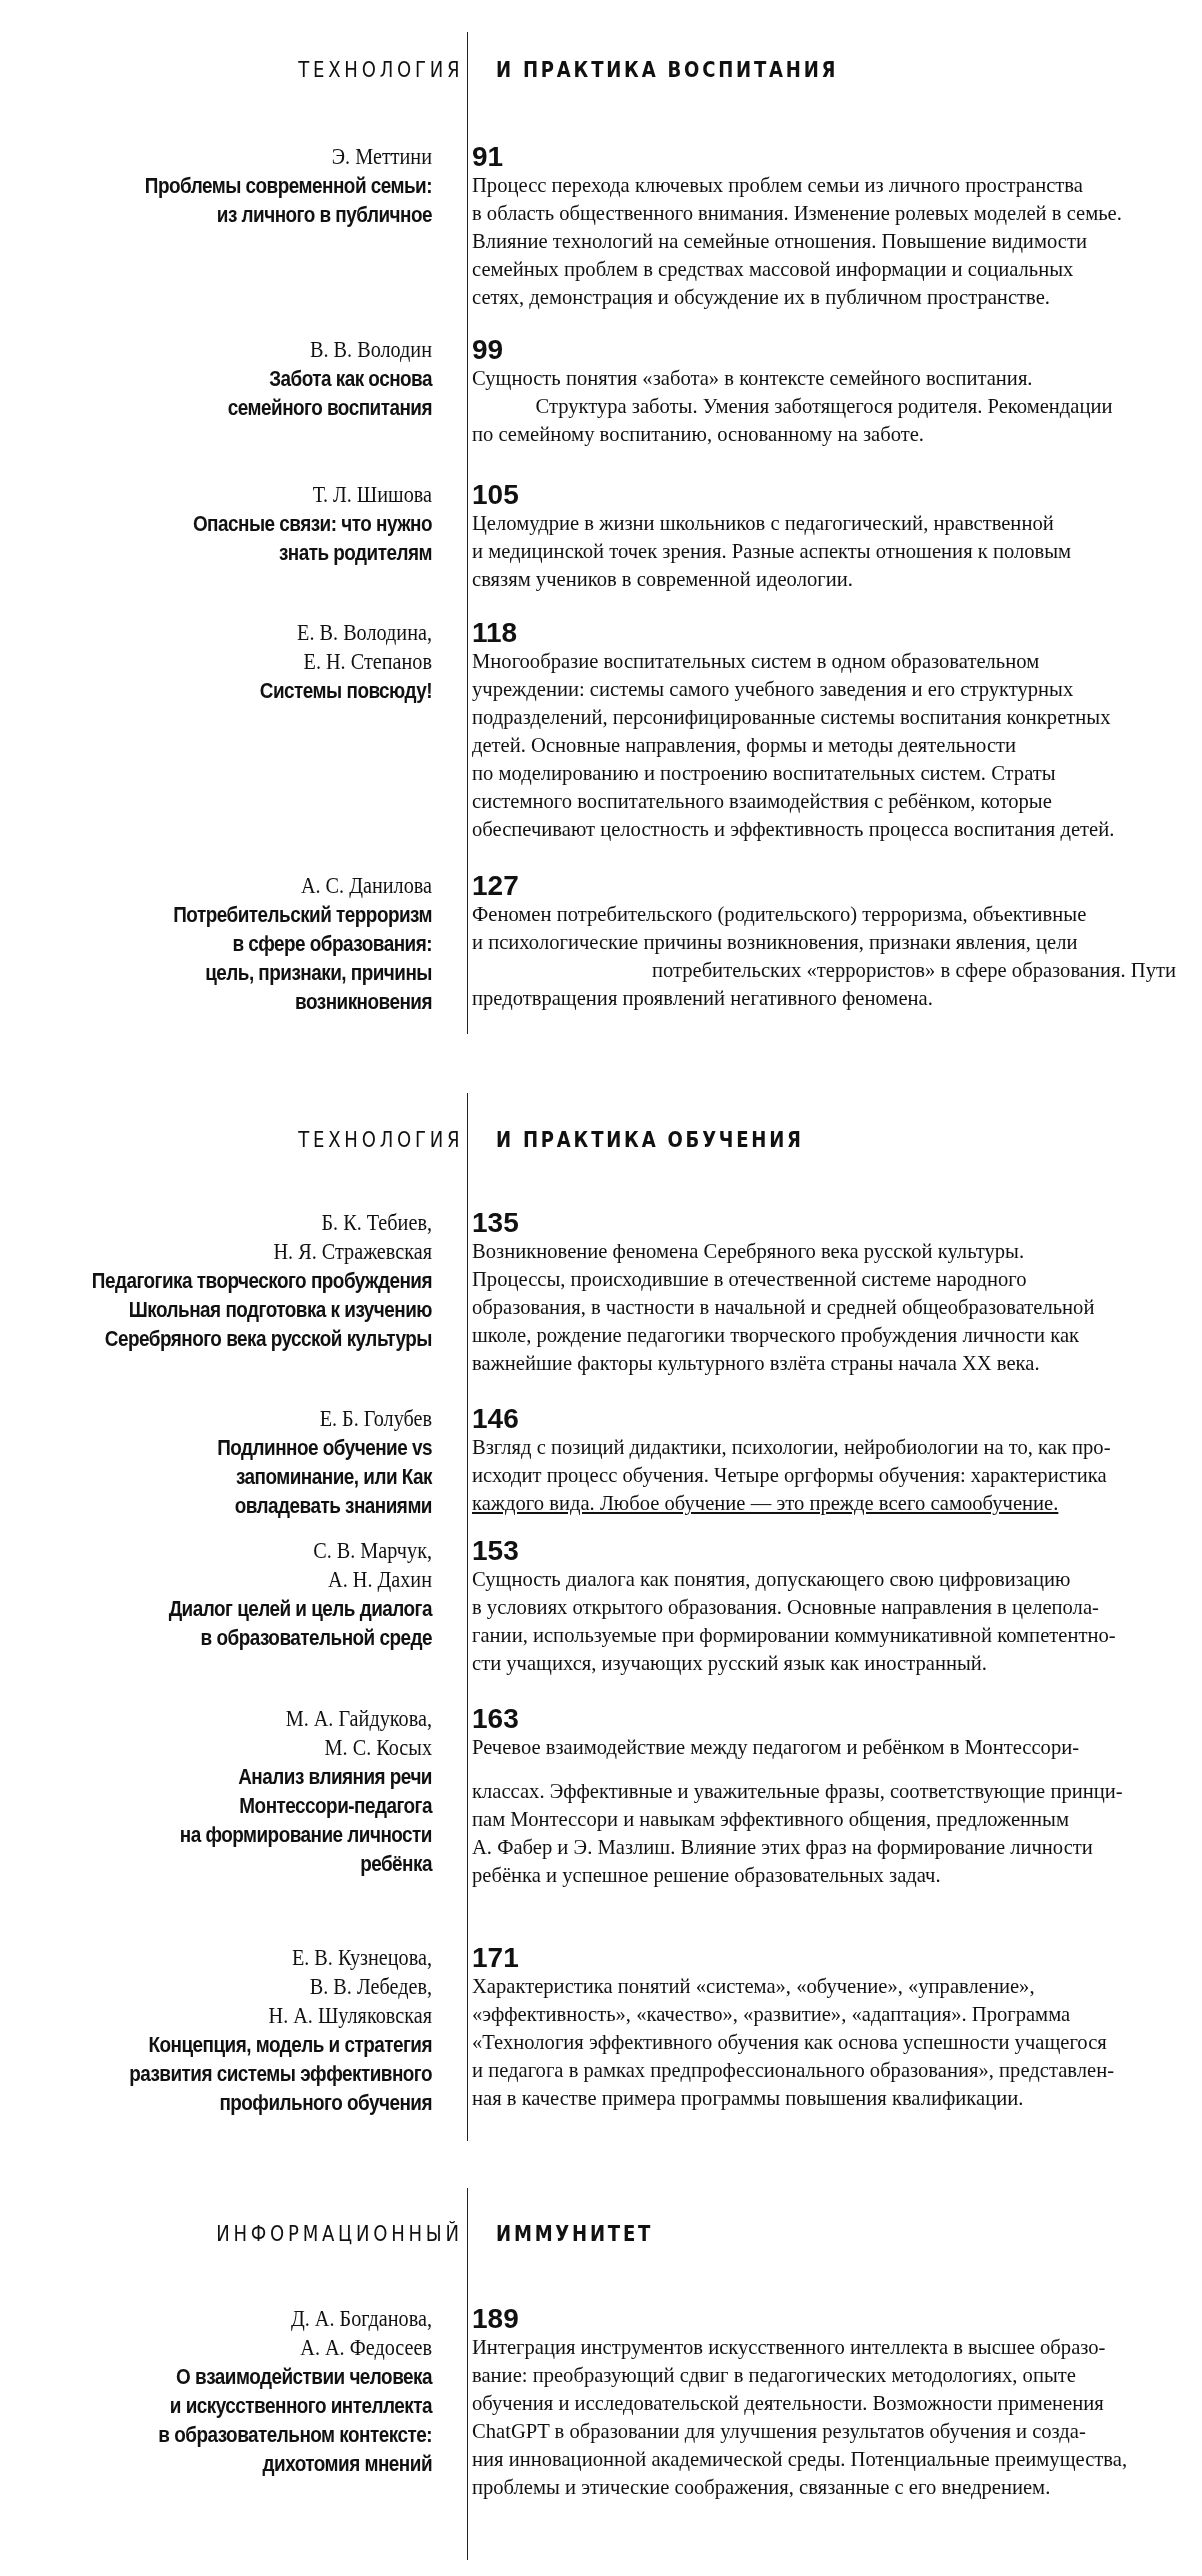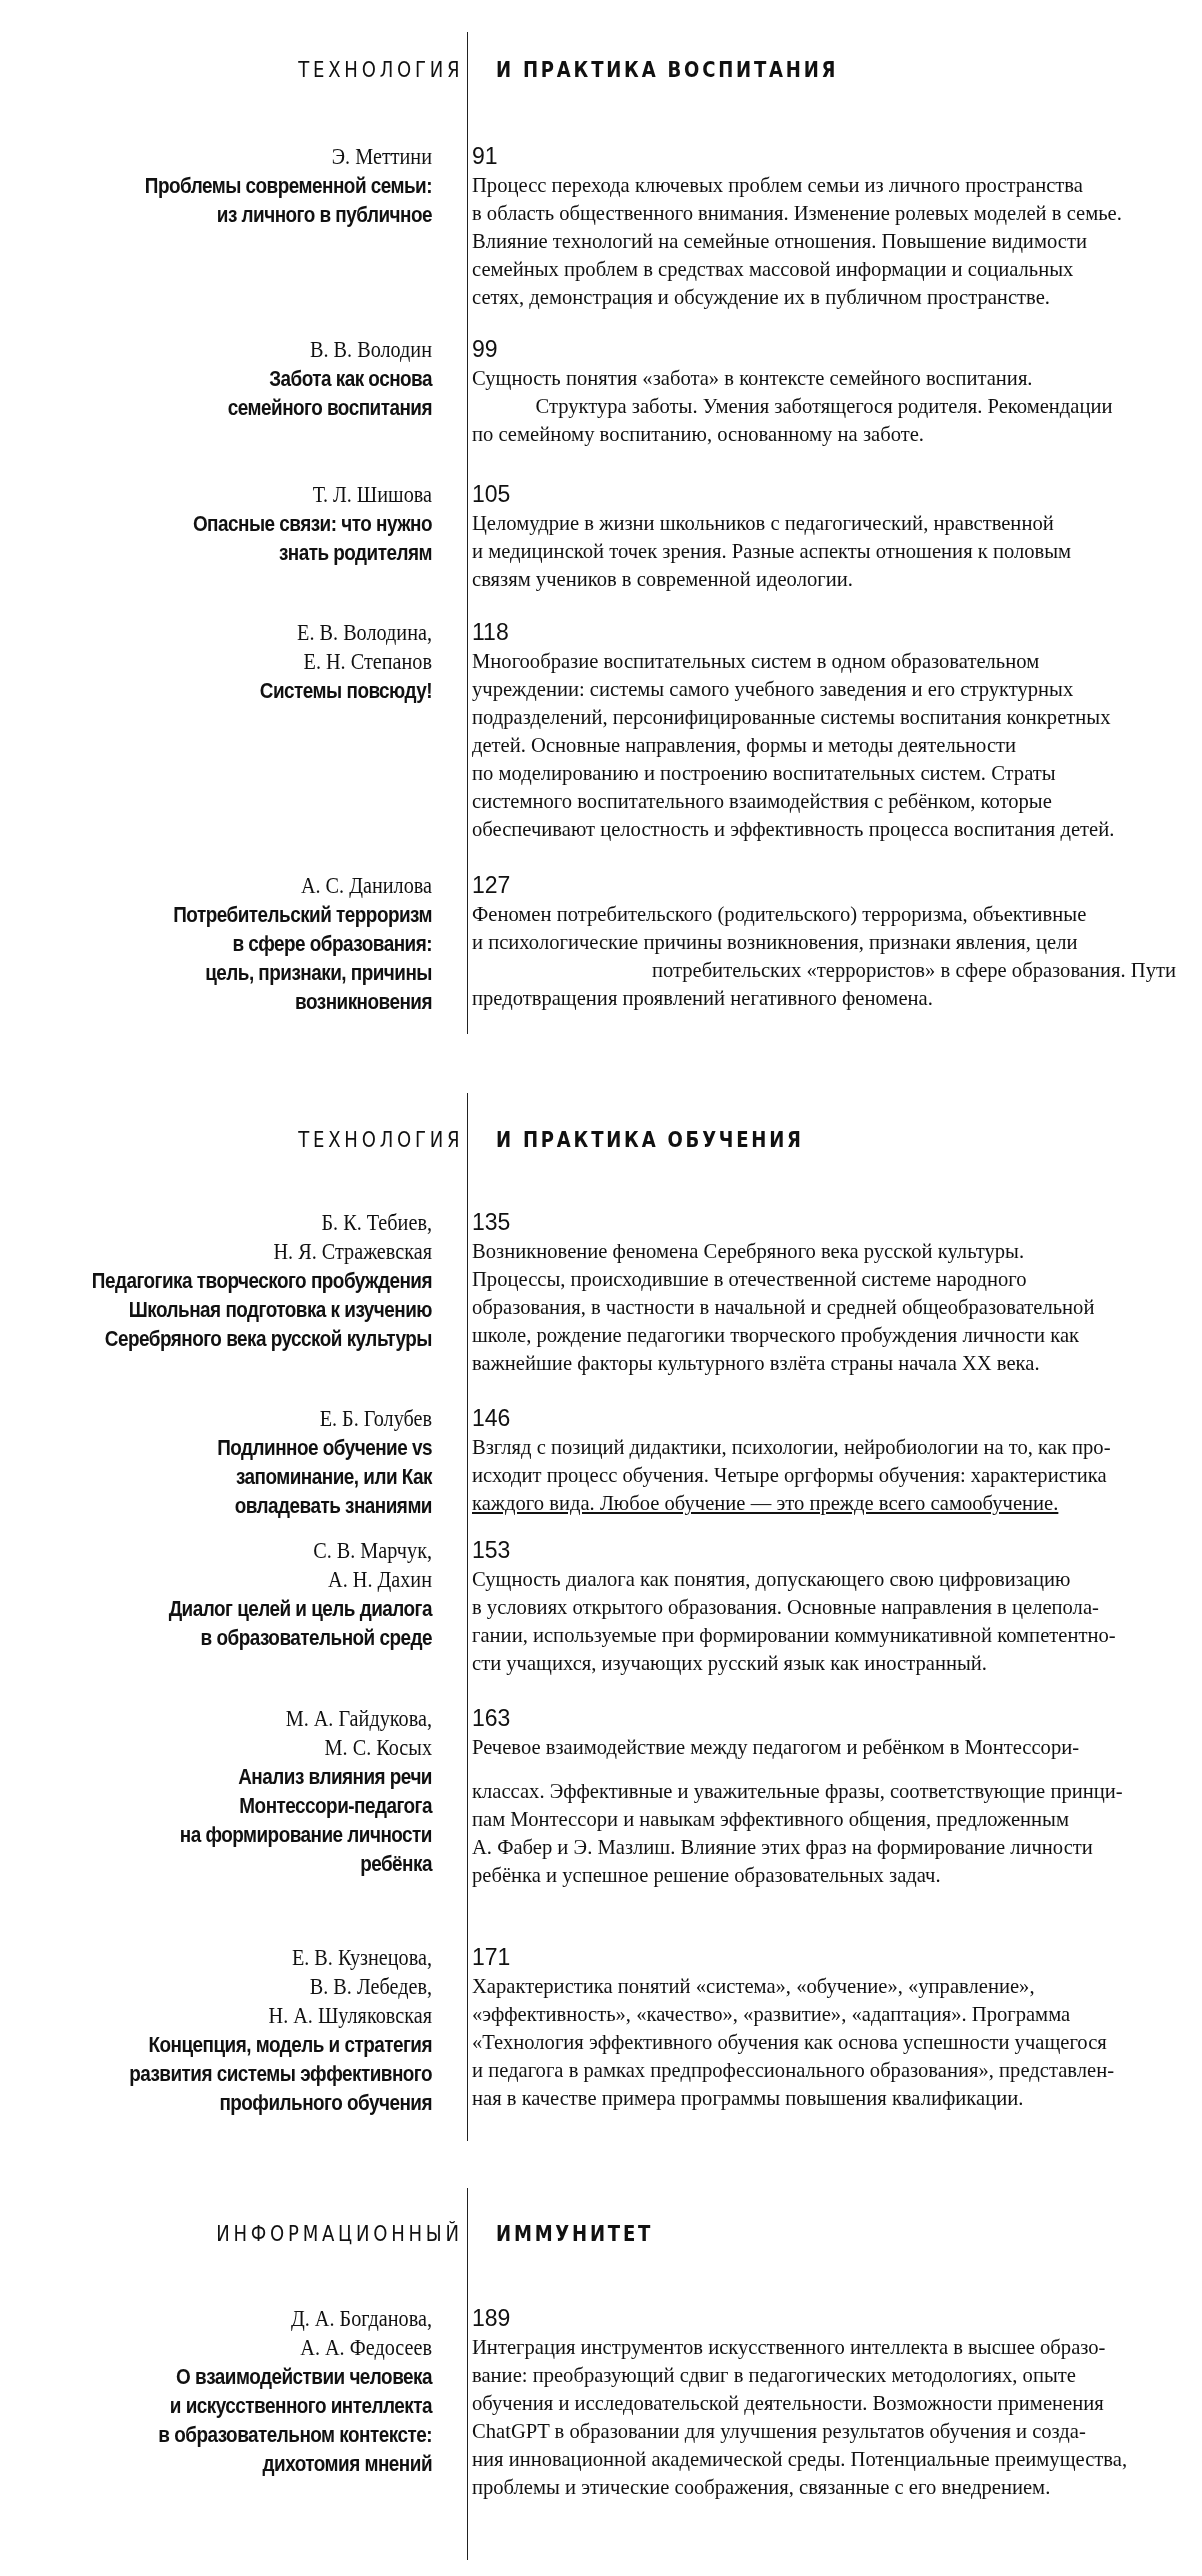--- a/index.html
+++ b/index.html
@@ -6,21 +6,21 @@
   body { width:1202px; height:2576px; position:relative; overflow:hidden; color:#111; }
   .divider { position:absolute; left:467px; width:1.1px; background:#222; }
   .sec-head { position:absolute; left:0; width:1173px; height:34px;margin-left:28px; }
   .sec-left { position:absolute; right:738px; top:0; font-family:"DejaVu Sans", sans-serif; font-size:22px; letter-spacing:4.6px; font-weight:400; white-space:nowrap; transform:scaleX(0.82); transform-origin:right center; }
   .sec-right { position:absolute; left:468px; top:0; font-family:"DejaVu Sans", sans-serif; font-size:22px; letter-spacing:3.4px; font-weight:700; white-space:nowrap; transform:scaleX(0.82); transform-origin:left center; }
   .entry { position:absolute; left:0; width:1202px; }
   .left-col { position:absolute; right:770px; top:0; text-align:right; width:447px; }
   .right-col { position:absolute; left:472px; top:0; width:704px; }
   .author { font-family:"Liberation Serif", serif; font-size:23.5px; line-height:29px; white-space:nowrap; }
   .title { font-family:"Liberation Sans", sans-serif; font-weight:700; font-size:22px; line-height:29px; white-space:nowrap; letter-spacing:-0.6px; }
-  .page { font-family:"Liberation Sans", sans-serif; font-weight:400; font-size:23px; line-height:29px; }
+  .page { font-family:"Liberation Sans", sans-serif; font-weight:700; font-size:28px; line-height:29px; }
   .desc { font-family:"Liberation Serif", serif; font-size:20.6px; line-height:28px; white-space:nowrap; }
 </style>
 </head>
 <body>
 
 <div class="divider" style="top:32px; height:1002px;"></div>
 <div class="divider" style="top:1093px; height:1048px;"></div>
 <div class="divider" style="top:2188px; height:372px;"></div>
 
 <div class="sec-head" style="top:57px;">

